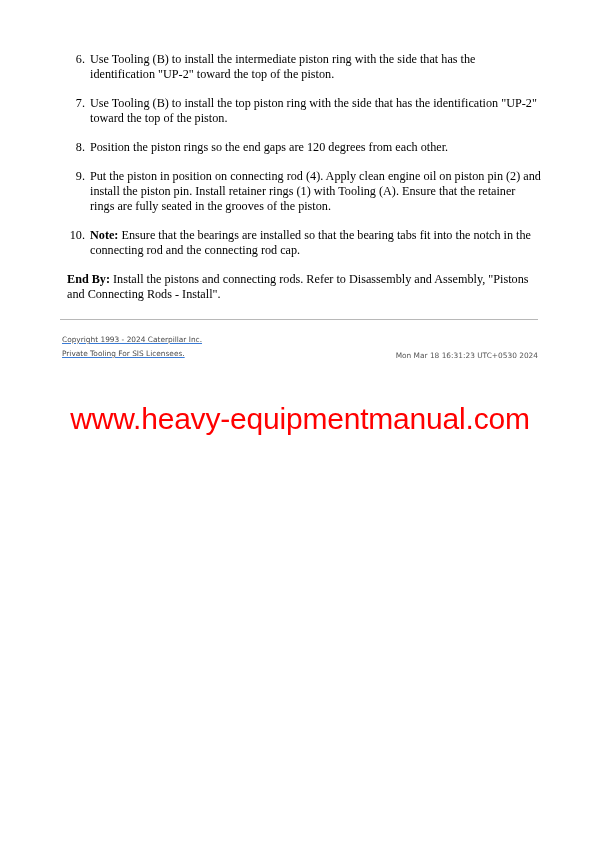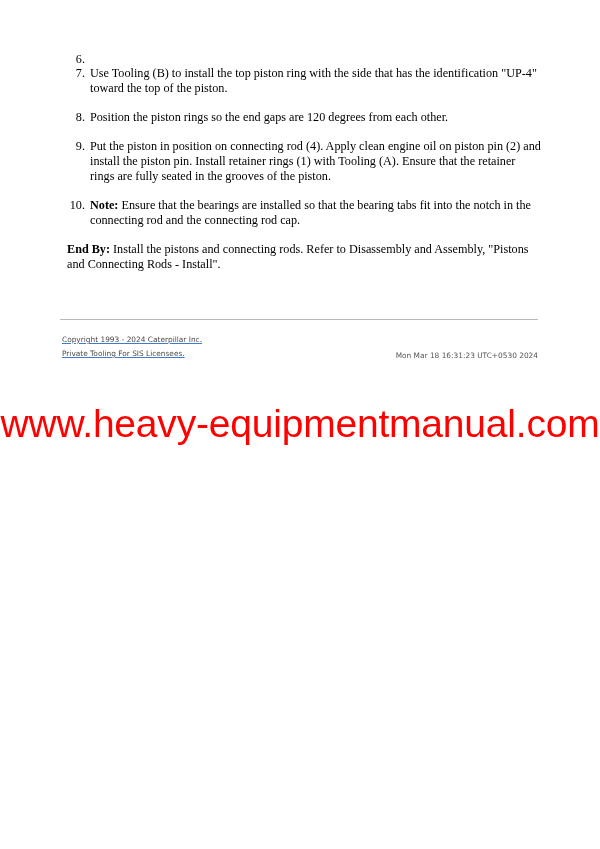--- a/index.html
+++ b/index.html
@@ -19,34 +19,35 @@
       border-top: 1px solid #b8b8b8;
     }
     .footer {
       position: absolute; left: 62px; top: 333px; width: 476px;
       font-family: "DejaVu Sans", sans-serif; font-size: 7.4px; line-height: 14px;
     }
     .footer a { color: #4a4a4a; text-decoration: underline; text-decoration-color: #3a7bd5; display: block; }
     .footer .ts { position: absolute; right: 0; top: 0; color: #555; margin-top: 16px; }
     .watermark {
       position: absolute; left: 0; top: 402px; width: 600px; text-align: center;
-      font-family: "Liberation Sans", sans-serif; font-size: 39px; color: #ff0000; letter-spacing: -0.2px;
+      font-family: "Liberation Sans", sans-serif; font-size: 30px; color: #ff0000; letter-spacing: -0.2px;
     }
   </style>
 </head>
 <body>
 
 <div class="page">
   <div class="doc">
     <div class="step">
       <span class="num">6.</span>
+      <span>Use Tooling (B) to install the intermediate piston ring with the side that has the identification "UP-2" toward the top of the piston.</span>
     </div>
     <div class="step">
       <span class="num">7.</span>
-      <span>Use Tooling (B) to install the top piston ring with the side that has the identification "UP-4" toward the top of the piston.</span>
+      <span>Use Tooling (B) to install the top piston ring with the side that has the identification "UP-2" toward the top of the piston.</span>
     </div>
     <div class="step">
       <span class="num">8.</span>
       <span>Position the piston rings so the end gaps are 120 degrees from each other.</span>
     </div>
     <div class="step">
       <span class="num">9.</span>
       <span>Put the piston in position on connecting rod (4). Apply clean engine oil on piston pin (2) and install the piston pin. Install retainer rings (1) with Tooling (A). Ensure that the retainer rings are fully seated in the grooves of the piston.</span>
     </div>
     <div class="step">

